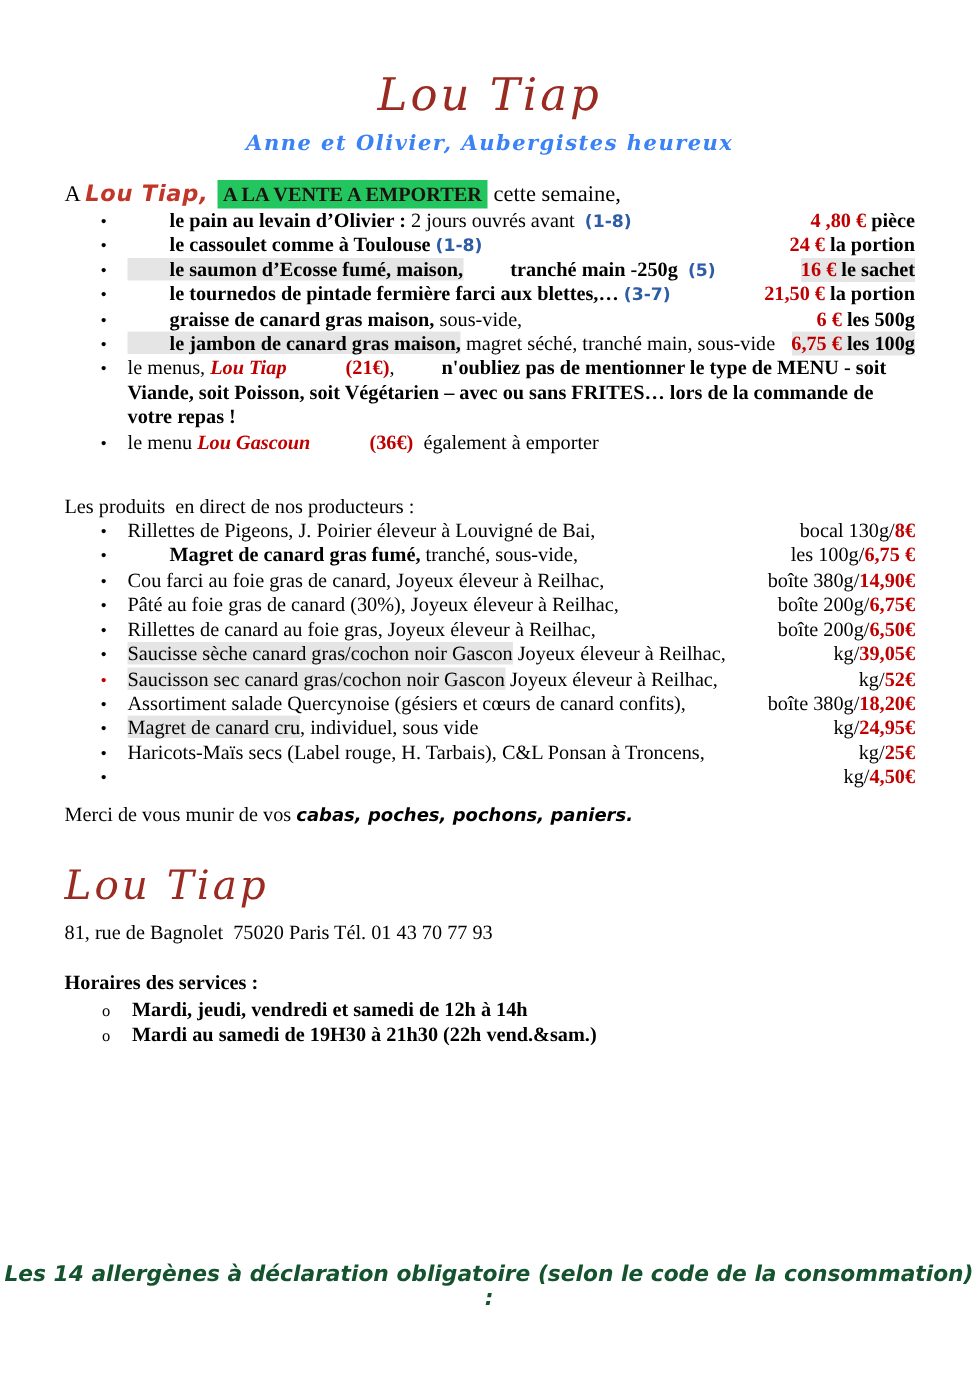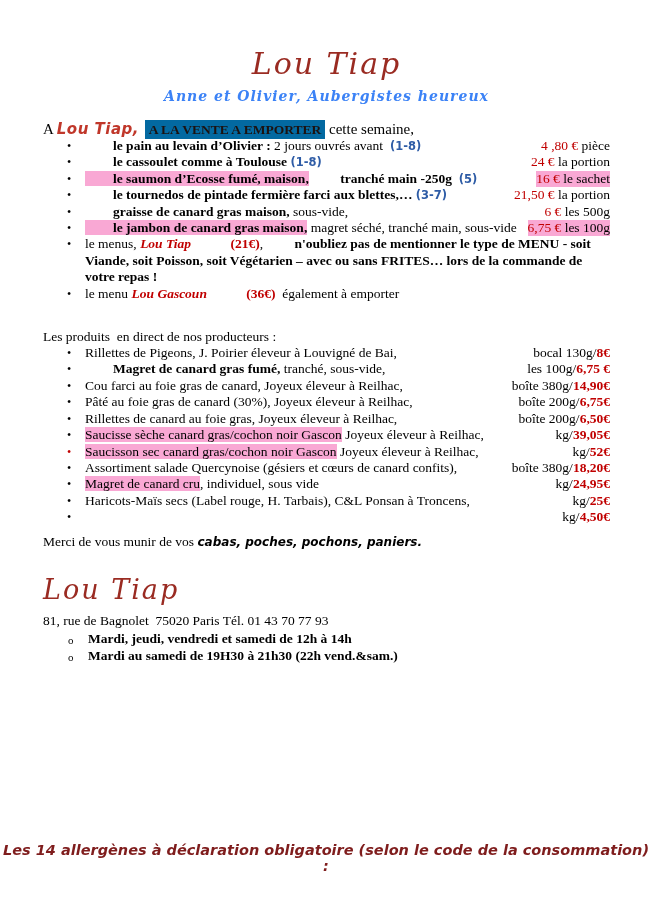--- a/index.html
+++ b/index.html
@@ -2,36 +2,36 @@
 <html lang="fr"><head>
 <meta charset="utf-8">
 <style>
   html,body{margin:0;padding:0;background:#ffffff;}
   body{width:652px;height:922px;position:relative;overflow:hidden;
        font-family:"Liberation Serif",serif;color:#000;}
   .page{position:absolute;left:43px;top:46px;width:567px;}
   .seg{white-space:pre-wrap;}
   .b{font-weight:bold;padding-left:28px;}
   .red{color:#C00000;}
-  .hl{background:#f9a8d4;}
+  .hl{background:#e5e5e5;}
   .title{font-family:"DejaVu Serif",serif;font-style:italic;color:#9A2B22;
          font-size:30px;letter-spacing:2px;text-align:center;font-weight:500;}
   .subtitle{font-family:"DejaVu Serif",serif;font-style:italic;font-weight:bold;
             color:#3b82f6;font-size:14px;letter-spacing:1px;text-align:center;margin-top:7px;}
   .intro{margin-top:16px;font-size:15px;}
   .brand-inline{font-family:"DejaVu Sans",sans-serif;font-style:italic;font-weight:bold;
                 color:#C0372A;font-size:15px;letter-spacing:.5px;}
-  .badge{background:#0369a1;font-weight:bold;font-size:13.5px;padding:2px 4px;color:#1c1210;}
+  .badge{background:#22c55e;font-weight:bold;font-size:13.5px;padding:2px 4px;color:#1c1210;}
   ul.list{list-style:none;margin:0;padding:0;font-size:13.5px;}
   ul.list li{position:relative;padding-left:42px;line-height:16.4px;margin:0;}
   .bullet{position:absolute;left:24px;top:0;font-size:12px;}
   .red-bullet{color:#C00000;}
   .price-block{position:absolute;right:0;top:0;white-space:pre;}
   .weekly{margin-top:26px;}
-  .weekly .price-block{font-weight:normal;}
+  .weekly .price-block{font-weight:bold;}
   .ref{font-family:"DejaVu Sans",sans-serif;font-weight:bold;
        font-size:11.5px;color:#2E5CA6;}
   .menu-brand{font-family:"Liberation Serif",serif;font-style:italic;font-weight:bold;color:#C00000;}
   .menu-price{font-weight:bold;color:#C00000;margin-left:36px;}
   .producers-heading{margin:27px 0 0 0;font-size:13.5px;white-space:pre-wrap;}
   .producers{margin-top:14px;}
   .producers .unit{font-weight:normal;}
   .producers .price{font-weight:bold;color:#C00000;}
   .merci{margin:25px 0 0 0;font-size:13.5px;}
   .merci-emph{font-family:"DejaVu Sans",sans-serif;font-weight:bold;font-style:italic;font-size:12px;}
@@ -39,21 +39,21 @@
                 color:#9A2B22;font-size:27px;letter-spacing:2px;}
   .address{margin-top:8px;font-size:13.5px;white-space:pre-wrap;}
   .courriel{margin:18px 0 0 0;font-size:13.5px;font-weight:bold;}
   .email-link{color:#0563C1;text-decoration:underline;}
   .hours-heading{margin:17px 0 0 0;font-size:13.5px;font-weight:bold;}
   ul.hours{list-style:none;margin:2px 0 0 0;padding:0;font-size:13.5px;font-weight:bold;}
   ul.hours li{position:relative;padding-left:45px;line-height:16.4px;}
   .circle-bullet{position:absolute;left:25px;top:1px;font-size:11px;font-weight:normal;}
   .allergens{position:absolute;left:0;top:842px;width:652px;text-align:center;
              font-family:"DejaVu Sans",sans-serif;font-weight:bold;font-style:italic;
-             font-size:14.5px;color:#7f1d1d;}
+             font-size:14.5px;color:#14532d;}
 </style>
 </head>
 <body>
 
 <div class="page">
 
   <div class="title">Lou Tiap</div>
   <div class="subtitle">Anne et Olivier, Aubergistes heureux</div>
 
   <div class="intro">
@@ -161,20 +161,21 @@
   </ul>
 
   <p class="merci">
     <span class="seg">Merci de vous munir de vos </span><span class="seg merci-emph">cabas, poches, pochons, paniers.</span>
   </p>
 
   <div class="footer-brand">Lou Tiap</div>
   <div class="address">81, rue de Bagnolet  75020 Paris Tél. 01 43 70 77 93</div>
 
 
+  <p class="hours-heading">Horaires des services :</p>
   <ul class="hours">
     <li>
       <span class="circle-bullet">o</span>
       <span class="seg">Mardi, jeudi, vendredi et samedi de 12h à 14h</span>
     </li>
     <li>
       <span class="circle-bullet">o</span>
       <span class="seg">Mardi au samedi de 19H30 à 21h30 (22h vend.&amp;sam.)</span>
     </li>
   </ul>

